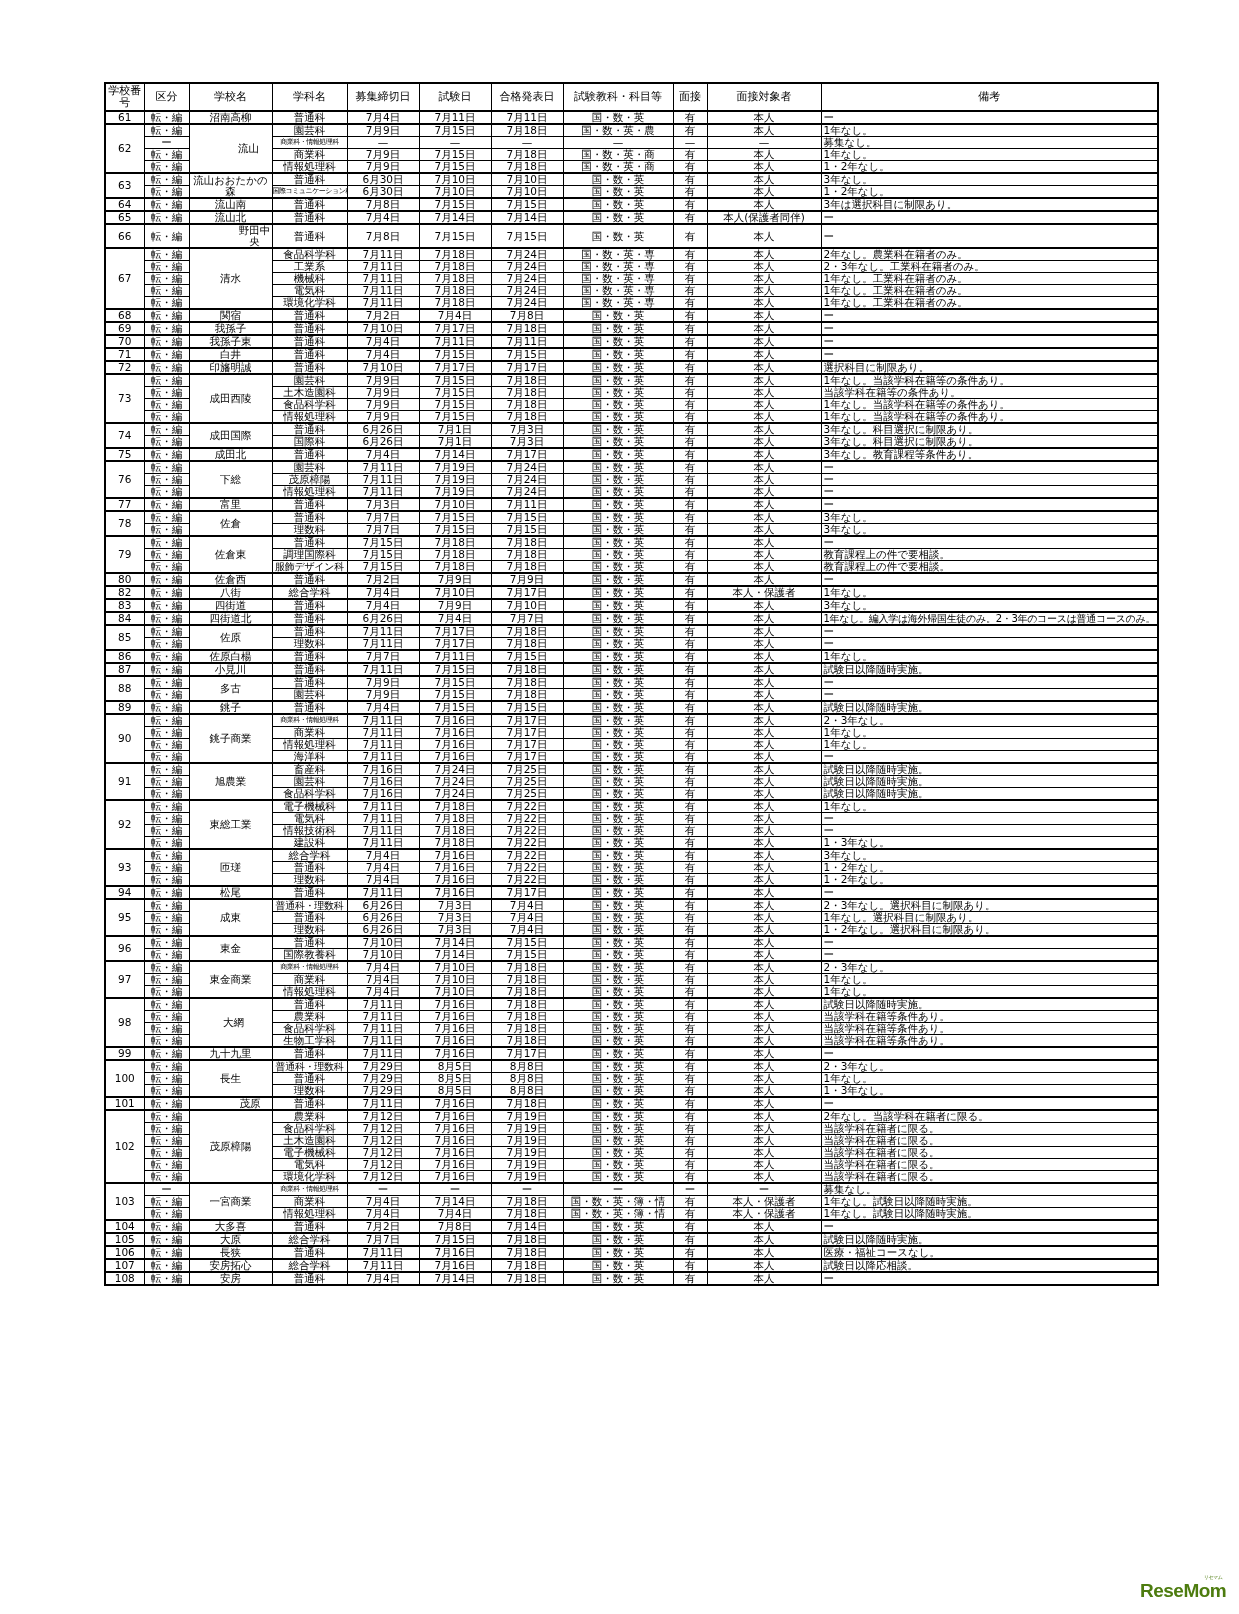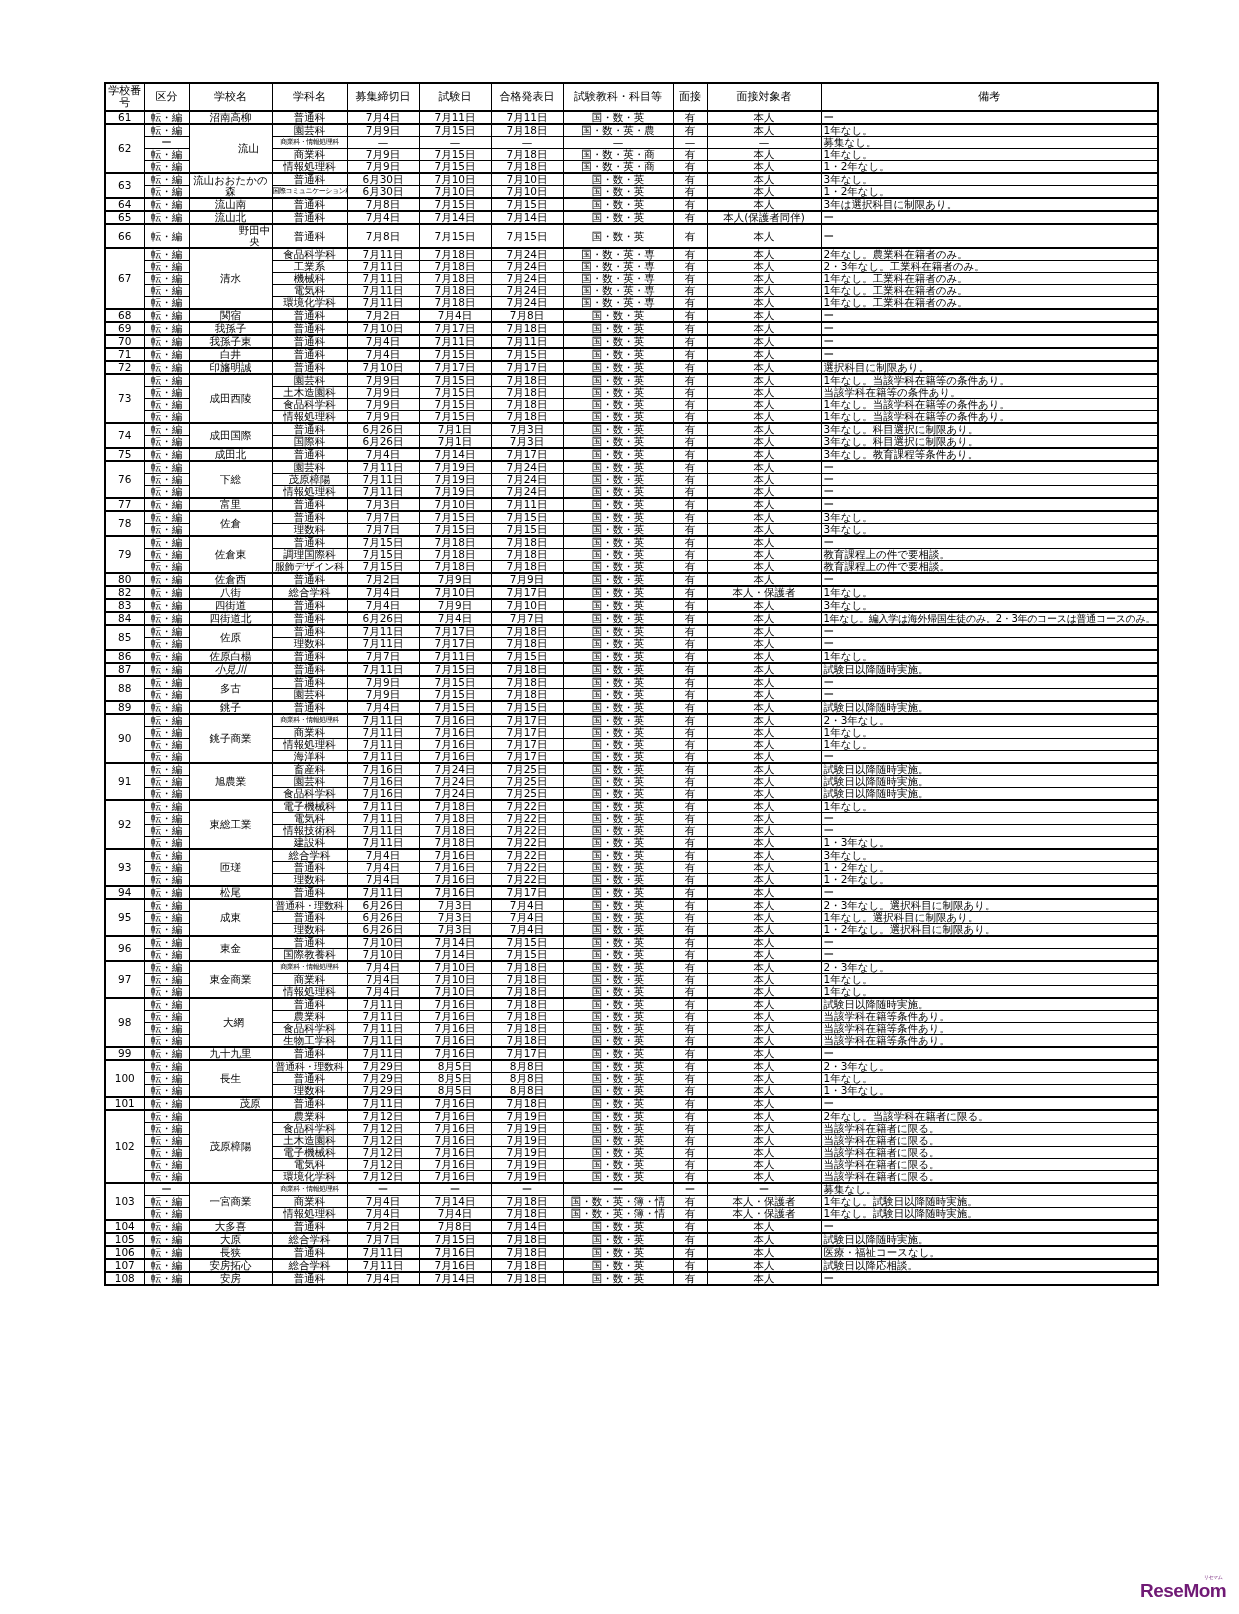--- a/index.html
+++ b/index.html
@@ -9,21 +9,21 @@
            border-collapse:collapse; table-layout:fixed; border:2px solid #000; }
   #sheet th, #sheet td { border:1px solid #000; padding:0; height:11px; line-height:11px;
            font-size:10.5px; white-space:nowrap; overflow:hidden; text-align:center; }
   #sheet thead th { height:26px; line-height:12px; font-size:11px; font-weight:normal; white-space:normal; }
   #sheet td.note { text-align:left; padding-left:2px; }
   #sheet td.small { font-size:7px; letter-spacing:-0.5px; }
   #sheet td.xsmall { font-size:10px; letter-spacing:-0.3px; }
   #sheet td.num, #sheet td.school { vertical-align:middle; }
   #sheet tr.grp-start td { border-top:2px solid #000; }
   .logo { position:absolute; left:1140px; top:1580px; font-family:"Liberation Sans", sans-serif;
-          font-weight:bold; font-size:19px; color:#701a75; letter-spacing:-0.5px; }
+          font-weight:bold; font-size:19px; color:#4d7c0f; letter-spacing:-0.5px; }
   .logo .sub { position:absolute; right:4px; top:-6px; font-size:5px; font-weight:normal; }
 </style>
 </head>
 <body>
 
 <table id="sheet">
   <colgroup>
     <col style="width:39px">
       <col style="width:45px">
       <col style="width:83px">
@@ -571,21 +571,21 @@
         <td>7月11日</td>
         <td>7月15日</td>
         <td>国・数・英</td>
         <td>有</td>
         <td>本人</td>
         <td class="note">1年なし。</td>
       </tr>
       <tr class="grp-start">
         <td class="num" rowspan="1">87</td>
         <td>転・編</td>
-        <td class="school" rowspan="1" style="white-space: normal; font-style: italic;">小見川</td>
+        <td class="school" rowspan="1" style="white-space: normal;">小見川</td>
         <td>普通科</td>
         <td>7月11日</td>
         <td>7月15日</td>
         <td>7月18日</td>
         <td>国・数・英</td>
         <td>有</td>
         <td>本人</td>
         <td class="note">試験日以降随時実施。</td>
       </tr>
       <tr class="grp-start">

